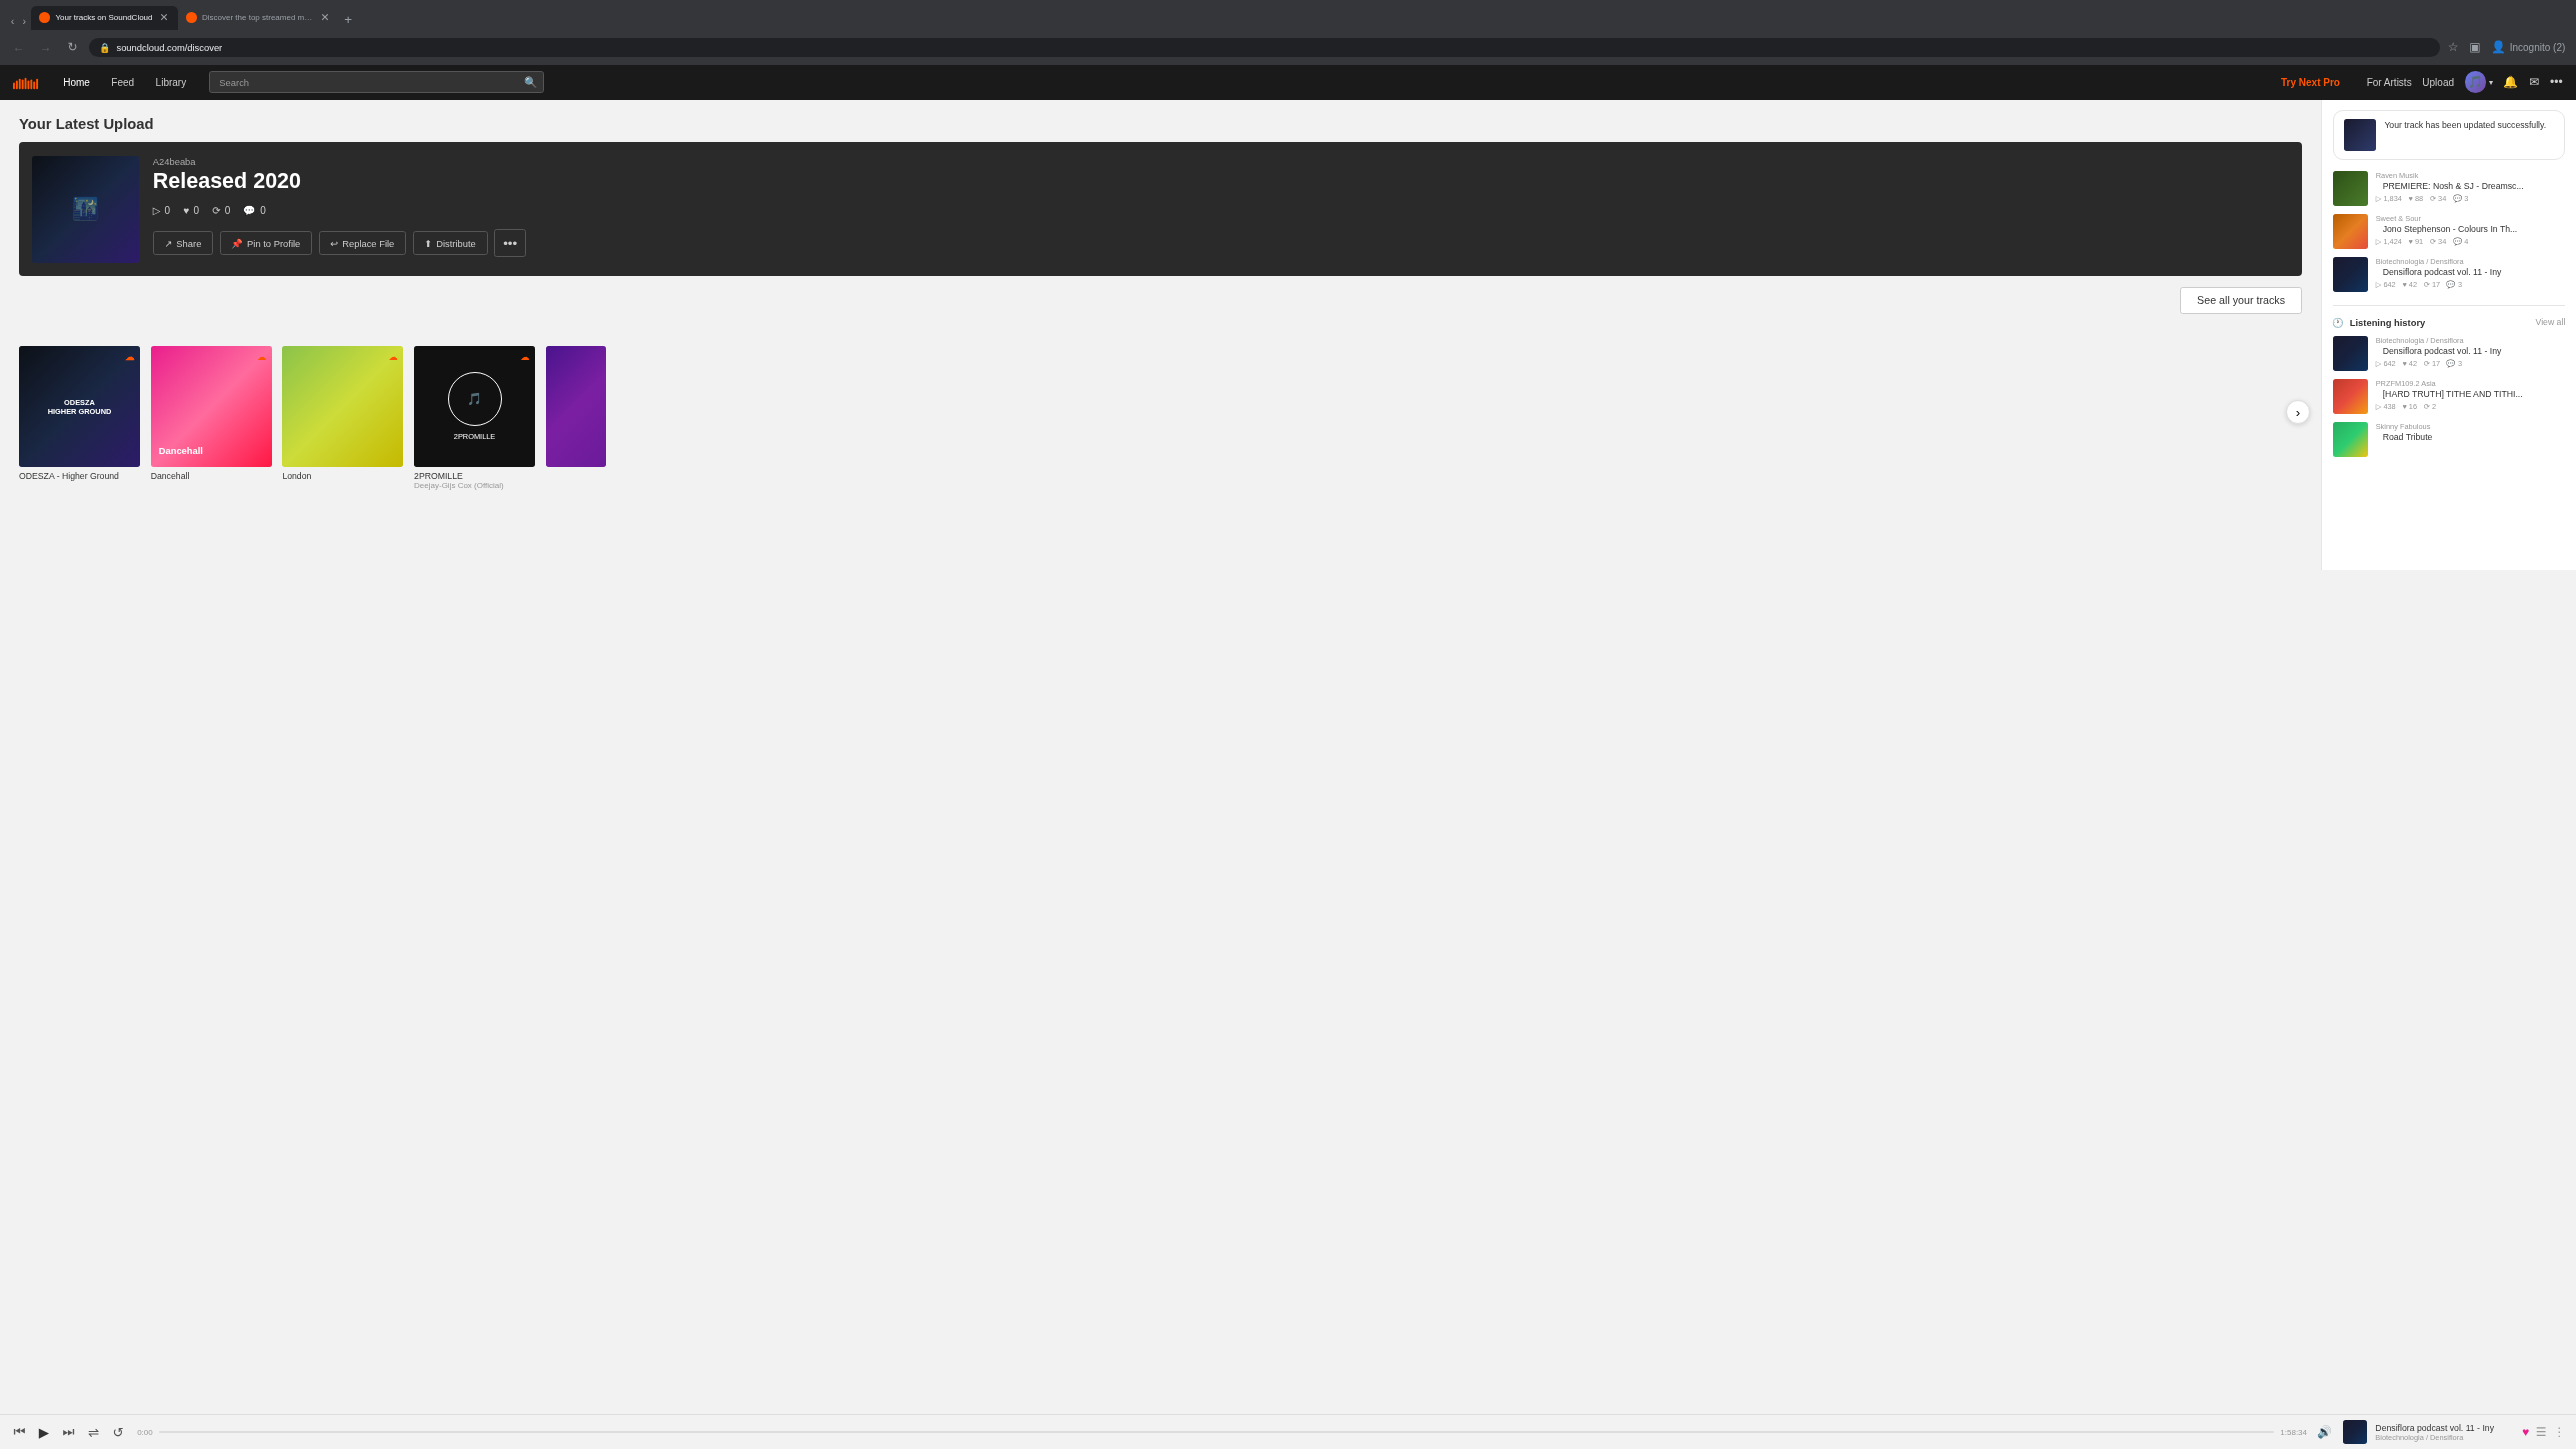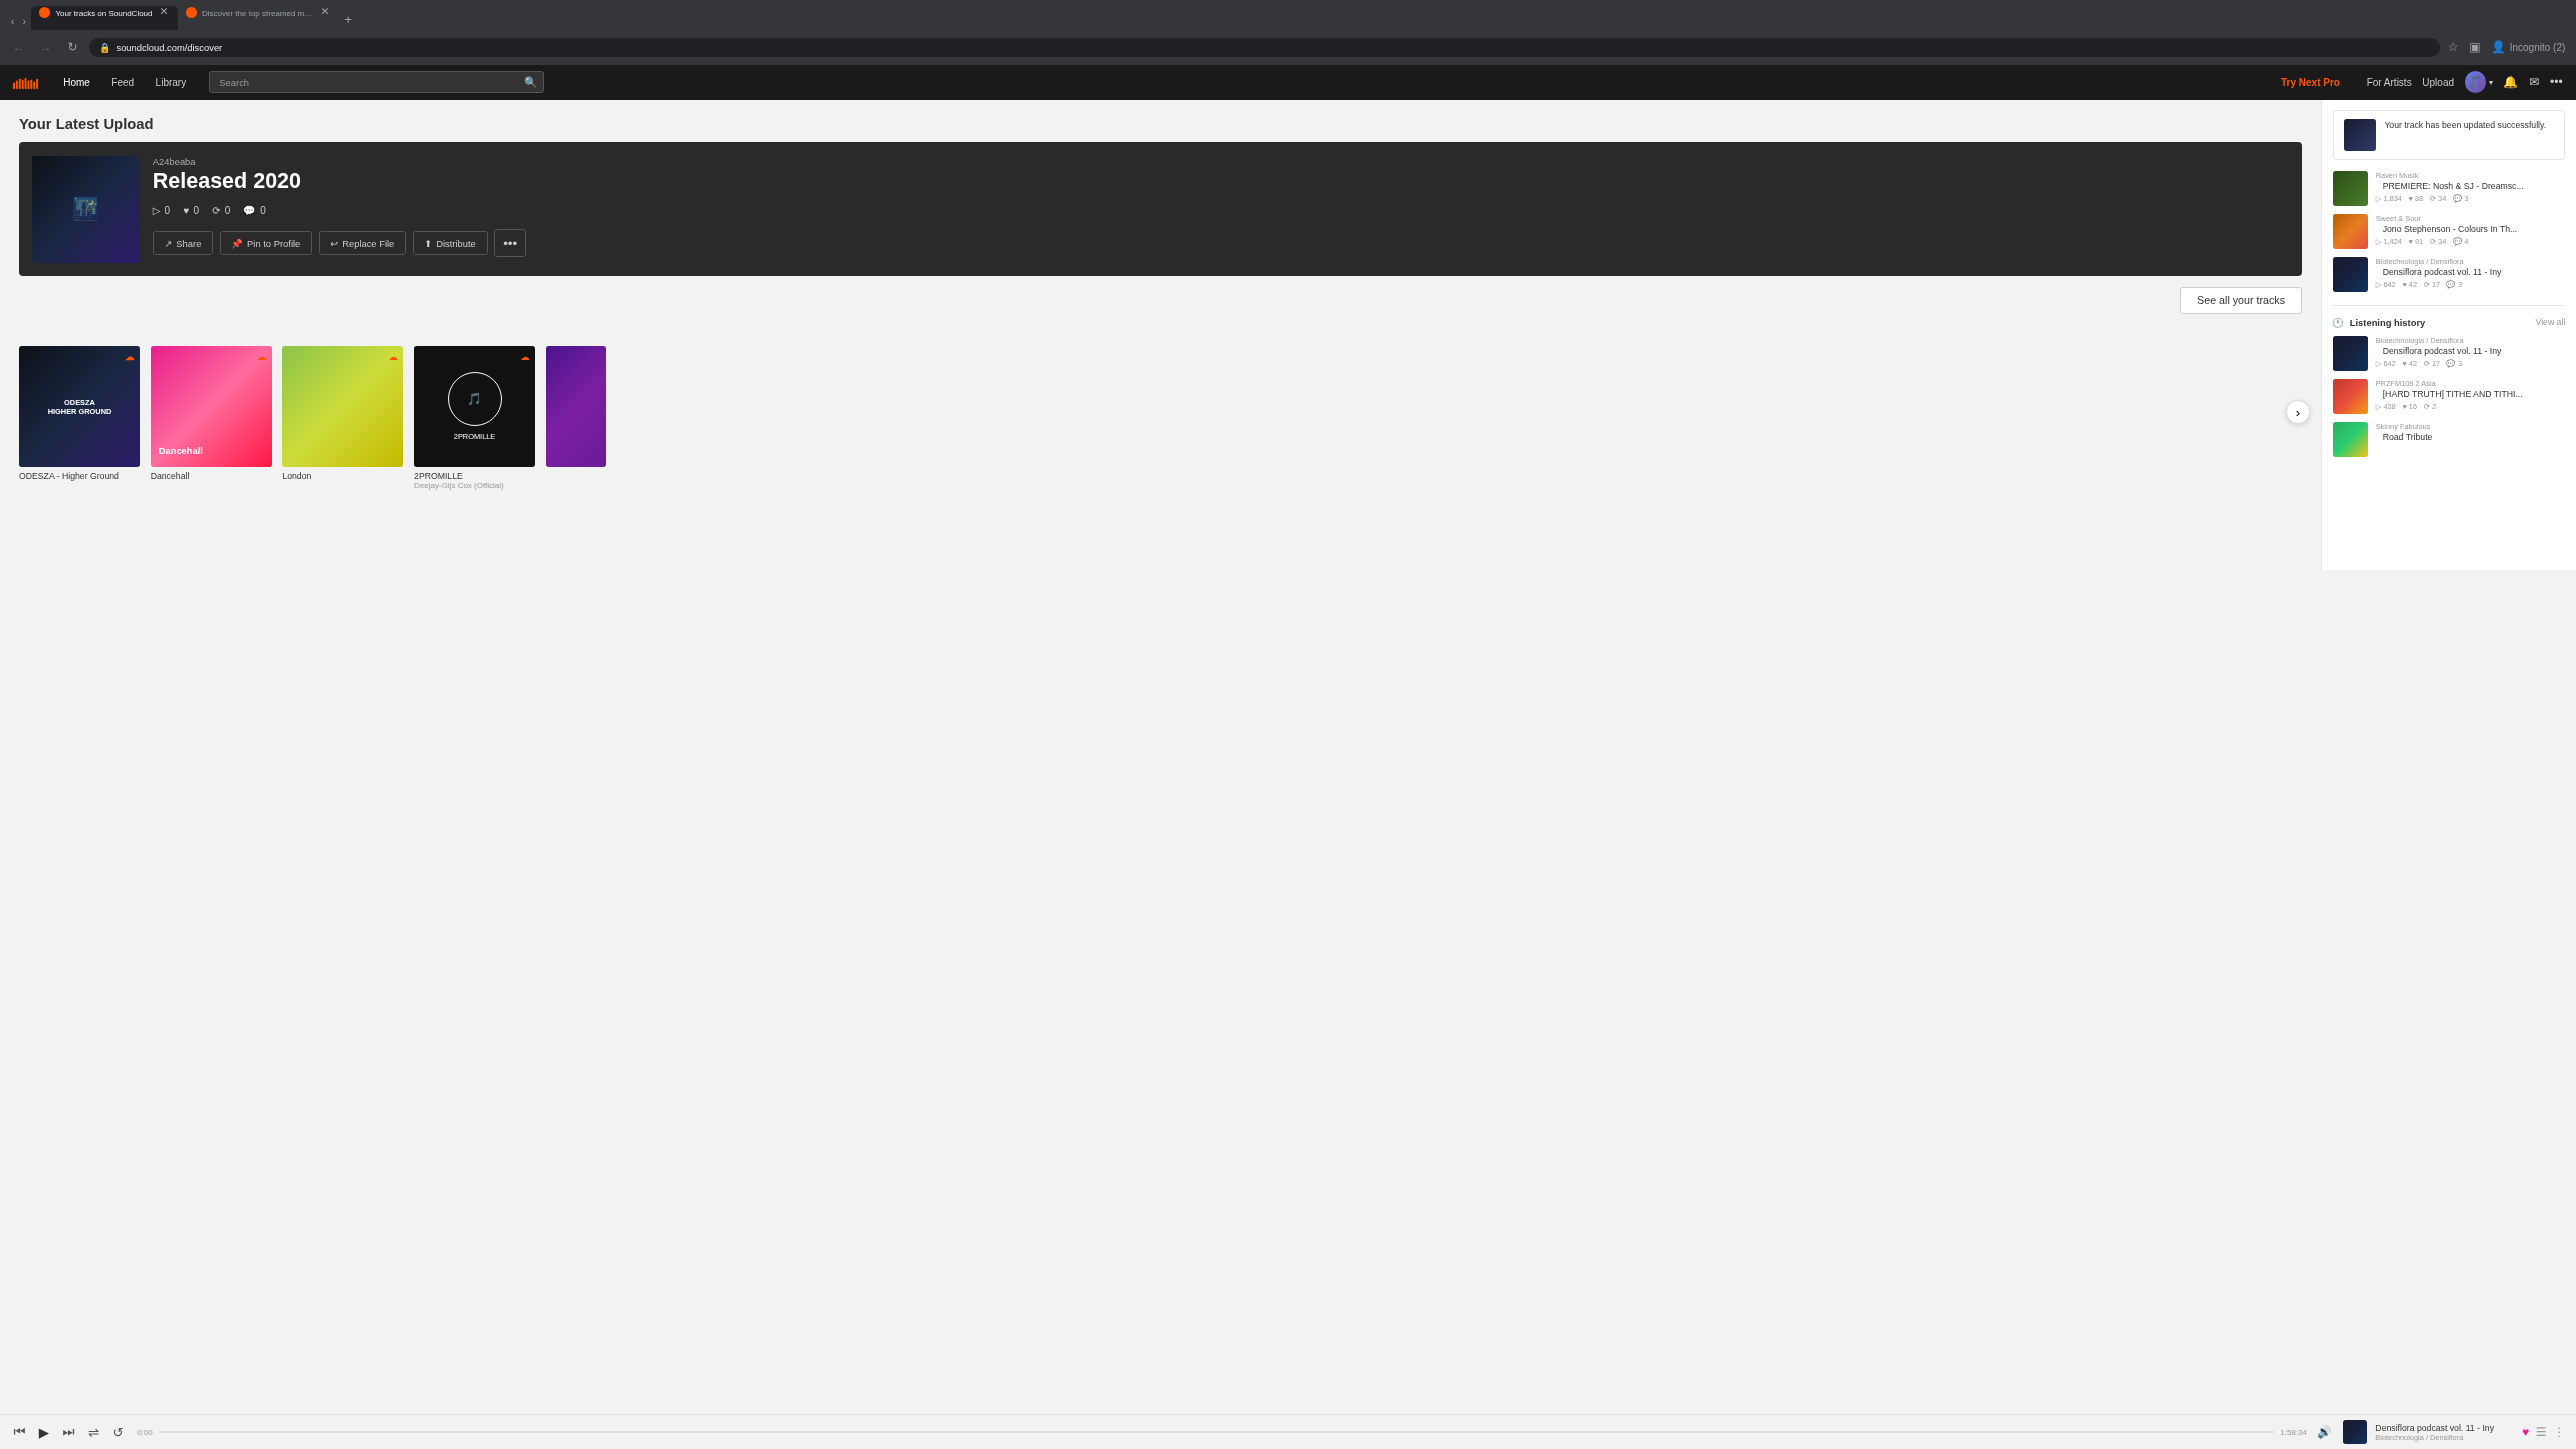--- a/index.html
+++ b/index.html
@@ -1,21 +1,21 @@
 <!DOCTYPE html>
 <html style="font-size:10.7px"><head>
   <meta charset="utf-8">
   <style>
     * { margin: 0; padding: 0; box-sizing: border-box; }
     body { font-family: -apple-system, BlinkMacSystemFont, 'Segoe UI', Arial, sans-serif; background: #f2f2f2; color: #333; font-size: 9.4px; }
 
     
     .browser-chrome { background: #202124; width: 100%; }
     .tab-bar { display: flex; align-items: flex-end; padding: 5.4px 5.4px 0; background: #35363a; height: 29.5px; }
-    .tab { display: flex; align-items: flex-end; background: #202124; border-radius: 5.4px 5.4px 0 0; padding: 12px 8px; height: 24px; min-width: 134px; max-width: 161px; font-size: 8.7px; color: #e8eaed; cursor: pointer; gap: 5.4px; position: relative; }
+    .tab { display: flex; align-items: center; background: #202124; border-radius: 5.4px 5.4px 0 0; padding: 1px 8px; height: 24px; min-width: 134px; max-width: 161px; font-size: 8.7px; color: #e8eaed; cursor: pointer; gap: 5.4px; position: relative; }
     .tab.inactive { background: #35363a; color: #9aa0a6; }
     .tab-favicon { width: 10.7px; height: 10.7px; border-radius: 1.3px; flex-shrink: 0; }
     .tab-favicon.sc { background: #f50; border-radius: 50%; }
     .tab-title { flex: 1; white-space: nowrap; overflow: hidden; text-overflow: ellipsis; font-size: 8px; }
     .tab-close { color: #9aa0a6; font-size: 10.7px; cursor: pointer; padding: 1.3px; border-radius: 50%; display: flex; align-items: center; justify-content: center; width: 12px; height: 12px; }
     .new-tab-btn { color: #9aa0a6; font-size: 13.4px; padding: 2.7px 5.4px; cursor: pointer; }
     .tab-nav { display: flex; align-items: center; gap: 2.7px; padding: 0 2.7px; }
     .tab-nav-btn { color: #9aa0a6; font-size: 10.7px; padding: 2.7px; cursor: pointer; }
 
     .address-bar { display: flex; align-items: center; background: #35363a; padding: 4px 8px; gap: 5.4px; height: 35px; }
@@ -76,21 +76,21 @@
     .recently-played { margin-top: 5.4px; }
     .tracks-row { display: flex; gap: 10.7px; align-items: flex-start; position: relative; }
     .track-card { width: 121px; flex-shrink: 0; cursor: pointer; }
     .track-thumb { width: 121px; height: 121px; border-radius: 2.7px; overflow: hidden; position: relative; }
     .track-name { font-size: 8.7px; color: #333; margin-top: 4px; font-weight: 500; white-space: nowrap; overflow: hidden; text-overflow: ellipsis; }
     .track-artist { font-size: 8px; color: #999; }
     .track-card-1 { background: linear-gradient(135deg, #0d1117, #1a2744, #2d1b69); }
     .next-btn { position: absolute; right: -8px; top: 54px; width: 24px; height: 24px; border-radius: 50%; background: #fff; border: 0.7px solid #ddd; display: flex; align-items: center; justify-content: center; cursor: pointer; box-shadow: 0 1.3px 5.4px rgba(0,0,0,0.15); z-index: 10; }
 
     
-    .notification-banner { background: #fff; border: 0.7px solid #e5e5e5; border-radius: 3px; padding: 8px 10.7px; margin-bottom: 10.7px; display: flex; align-items: flex-start; gap: 8px; }
+    .notification-banner { background: #fff; border: 0.7px solid #e5e5e5; border-radius: 10px; padding: 8px 10.7px; margin-bottom: 10.7px; display: flex; align-items: flex-start; gap: 8px; }
     .notif-thumb { width: 32px; height: 32px; border-radius: 2.7px; flex-shrink: 0; background: #333; overflow: hidden; }
     .notif-text { font-size: 8.7px; color: #333; line-height: 1.4; }
 
     .sidebar-section { margin-bottom: 13.4px; }
     .sidebar-section-header { display: flex; align-items: center; gap: 5.4px; margin-bottom: 8px; }
     .sidebar-section-title { font-size: 9.4px; font-weight: 600; color: #333; flex: 1; }
     .view-all-link { font-size: 8.7px; color: #999; cursor: pointer; }
 
     .stream-item { display: flex; gap: 8px; margin-bottom: 8px; align-items: flex-start; cursor: pointer; }
     .stream-thumb { width: 35px; height: 35px; border-radius: 2.7px; flex-shrink: 0; overflow: hidden; }

